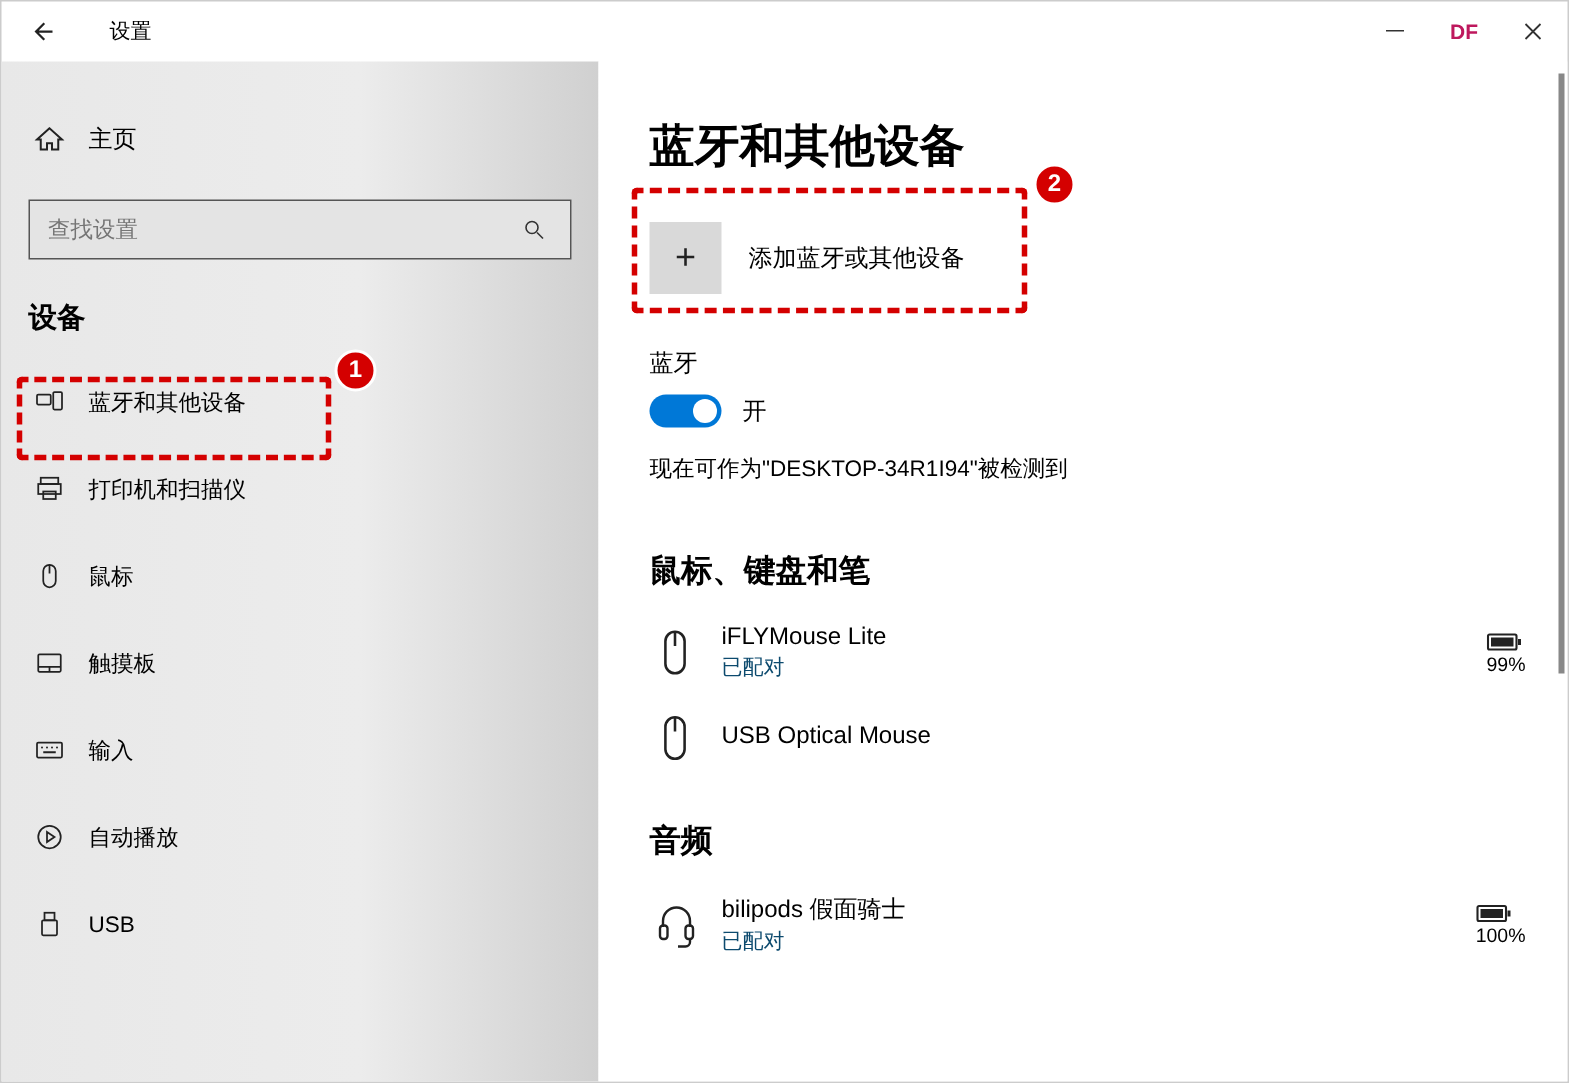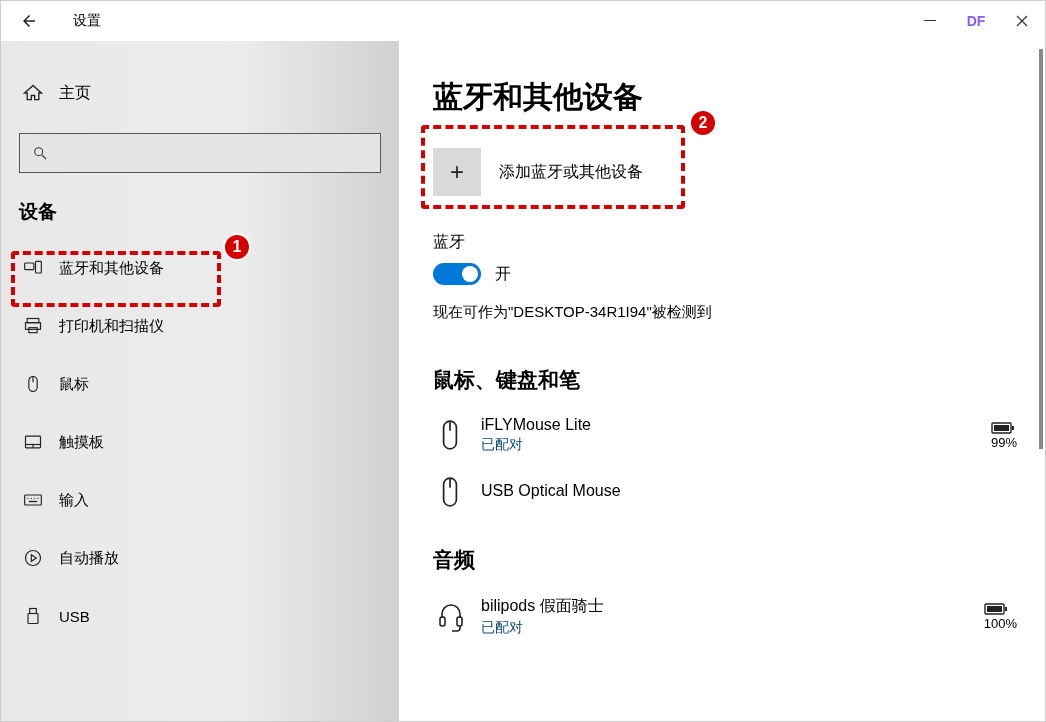--- a/index.html
+++ b/index.html
@@ -30,21 +30,21 @@
   padding-left: 20px;
 }
 .titlebar .spacer { flex: 1; }
 .titlebar .winbtns { display: flex; align-items: center; }
 .titlebar .winbtn {
   width: 46px; height: 40px;
   display: flex; align-items: center; justify-content: center;
   font-size: 12px;
 }
 .titlebar .df {
-  color: #8b5cf6; font-weight: bold; font-size: 14px;
+  color: #be185d; font-weight: bold; font-size: 14px;
   width: 46px; text-align: center;
 }
 .main {
   position: absolute;
   top: 40px; left: 0; right: 0; bottom: 0;
   display: flex;
 }
 .sidebar {
   width: 398px;
   background: linear-gradient(to right, #e8e8e8 0%, #ececec 60%, #d0d0d0 100%);
@@ -199,20 +199,21 @@
     <div class="home-row">
       <span class="icon">
         <svg width="20" height="20" viewBox="0 0 24 24">
             <path d="M12 3 L2 12h3v8h5v-5h4v5h5v-8h3z" fill="none" stroke="#222" stroke-width="1.6"></path>
           </svg>
       </span>
       <span>主页</span>
     </div>
     <div class="search-wrap">
       <div class="search">
+        <input type="text" placeholder="查找设置" style="">
         <span class="sicon">
           <svg width="16" height="16" viewBox="0 0 24 24">
               <circle cx="10" cy="10" r="6" fill="none" stroke="#333" stroke-width="1.6"></circle>
               <line x1="15" y1="15" x2="21" y2="21" stroke="#333" stroke-width="1.6"></line>
             </svg>
         </span>
       </div>
     </div>
     <div class="cat-header">设备</div>
 

